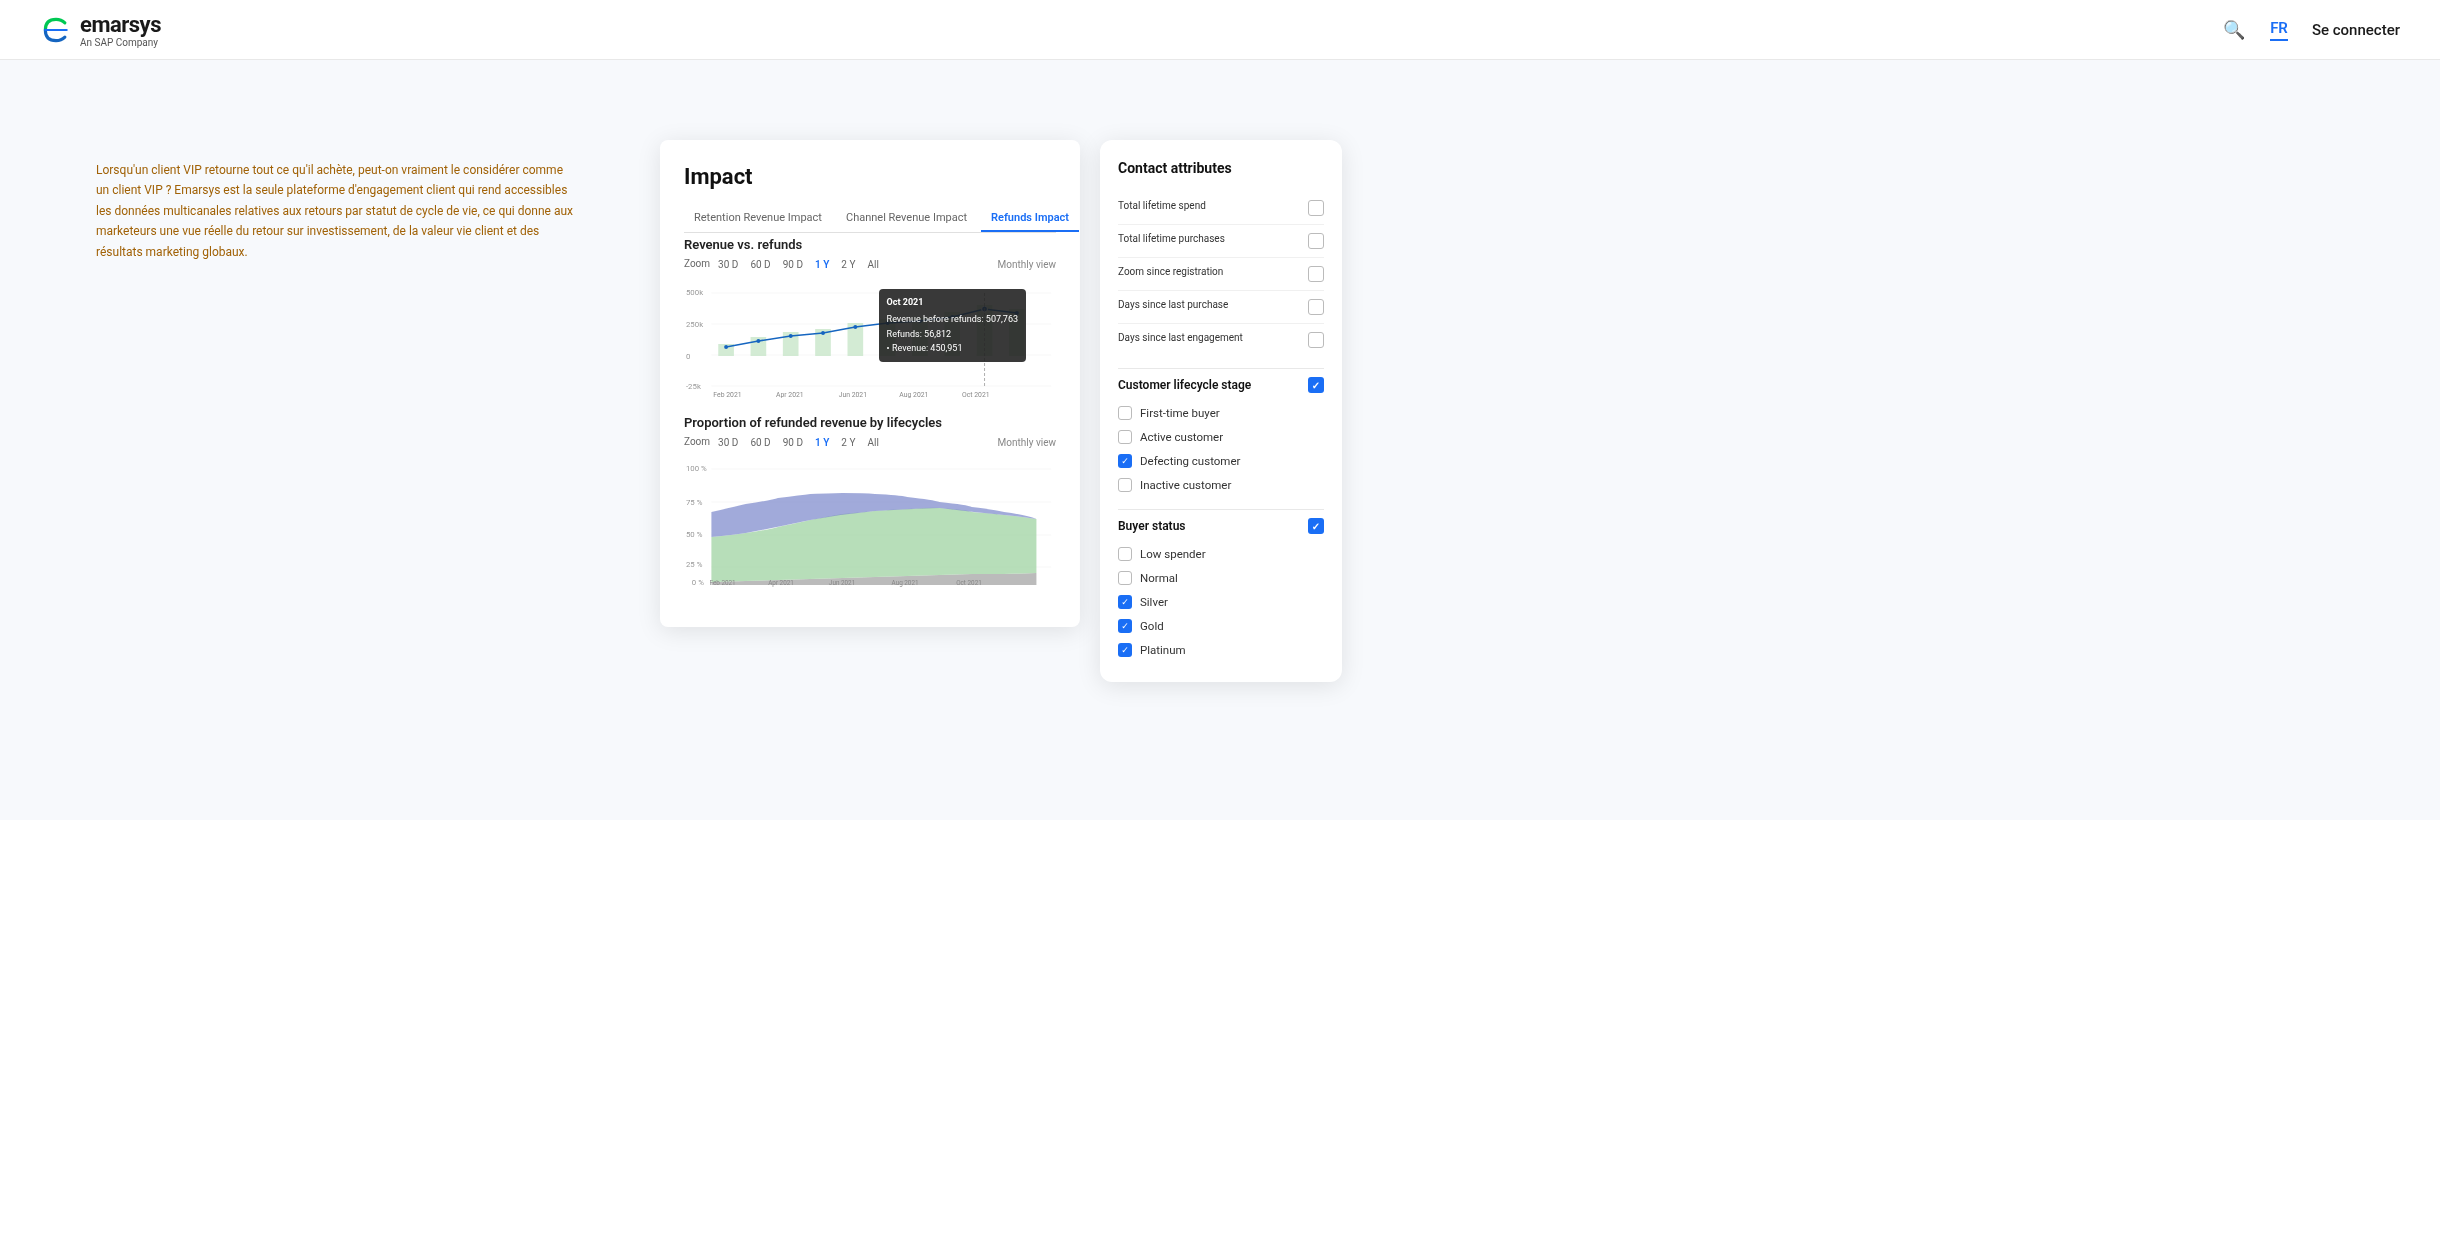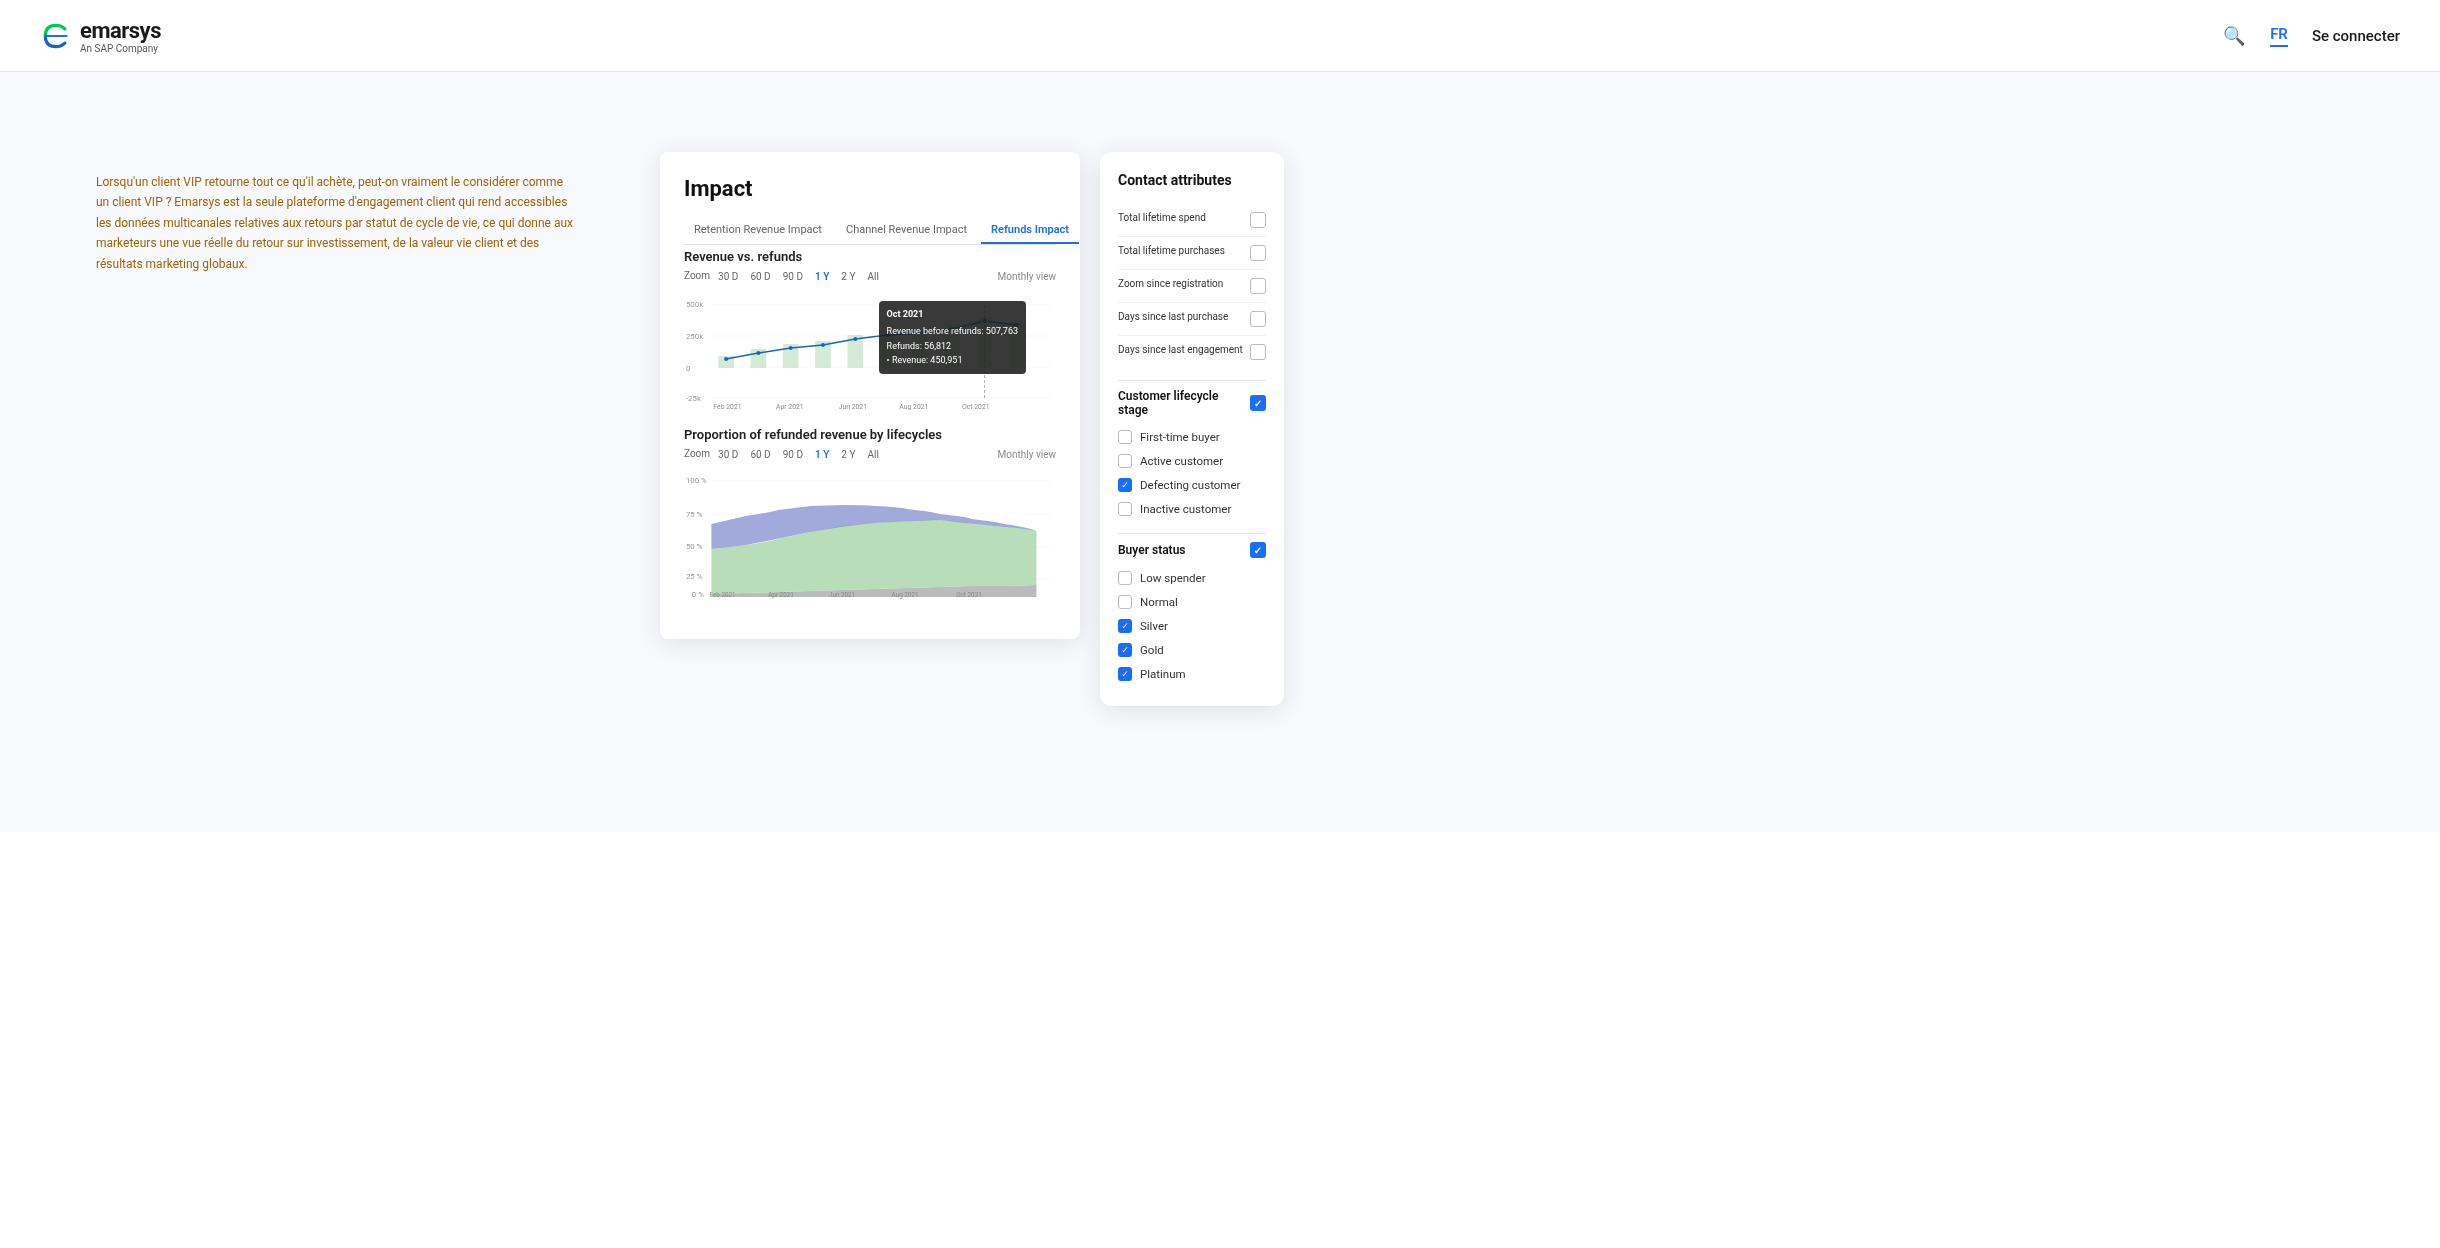--- a/index.html
+++ b/index.html
@@ -1,20 +1,20 @@
 <!DOCTYPE html>
 <html><head>
   <meta charset="utf-8">
   <style>
     * { box-sizing: border-box; margin: 0; padding: 0; }
     body { font-family: -apple-system, BlinkMacSystemFont, 'Segoe UI', Roboto, sans-serif; background: #fff; color: #222; }
 
     
     nav {
-      display: flex; align-items: center; padding: 0 40px; height: 72px;
+      display: flex; align-items: center; padding: 0 40px; height: 60px;
       border-bottom: 1px solid #e8e8e8; background: #fff;
       position: relative; z-index: 10;
     }
     .nav-logo { display: flex; align-items: center; gap: 8px; margin-right: 60px; }
     .nav-logo-text { display: flex; flex-direction: column; }
     .nav-logo-title { font-size: 22px; font-weight: 700; color: #1a1a1a; letter-spacing: -0.5px; }
     .nav-logo-sub { font-size: 10px; color: #555; }
     .nav-links { display: flex; gap: 36px; align-items: center; flex: 1; }
     .nav-link { font-size: 15px; font-weight: 500; color: #1a1a1a; cursor: pointer; text-decoration: none; }
     .nav-right { display: flex; align-items: center; gap: 24px; margin-left: auto; }
@@ -59,21 +59,21 @@
 
     
     .chart-svg { width: 100%; height: 100%; }
 
     
     .prop-chart { height: 130px; }
 
     
     .contact-panel {
       background: #fff; border-radius: 12px; box-shadow: 0 4px 24px rgba(0,0,0,0.10);
-      padding: 20px 18px; width: 184px; flex-shrink: 0; font-size: 13px;
+      padding: 20px 18px; width: 242px; flex-shrink: 0; font-size: 13px;
     }
     .panel-title { font-size: 14px; font-weight: 700; color: #111; margin-bottom: 16px; }
     .attr-item {
       display: flex; justify-content: space-between; align-items: flex-start;
       padding: 8px 0; border-bottom: 1px solid #f0f0f0; font-size: 10px; color: #333;
     }
     .attr-item:last-child { border-bottom: none; }
     .attr-toggle { width: 16px; height: 16px; border-radius: 3px; background: #1a6ef5; display: flex; align-items: center; justify-content: center; }
     .attr-toggle-empty { width: 16px; height: 16px; border-radius: 3px; border: 1.5px solid #bbb; }
     .checkmark { color: #fff; font-size: 10px; }

